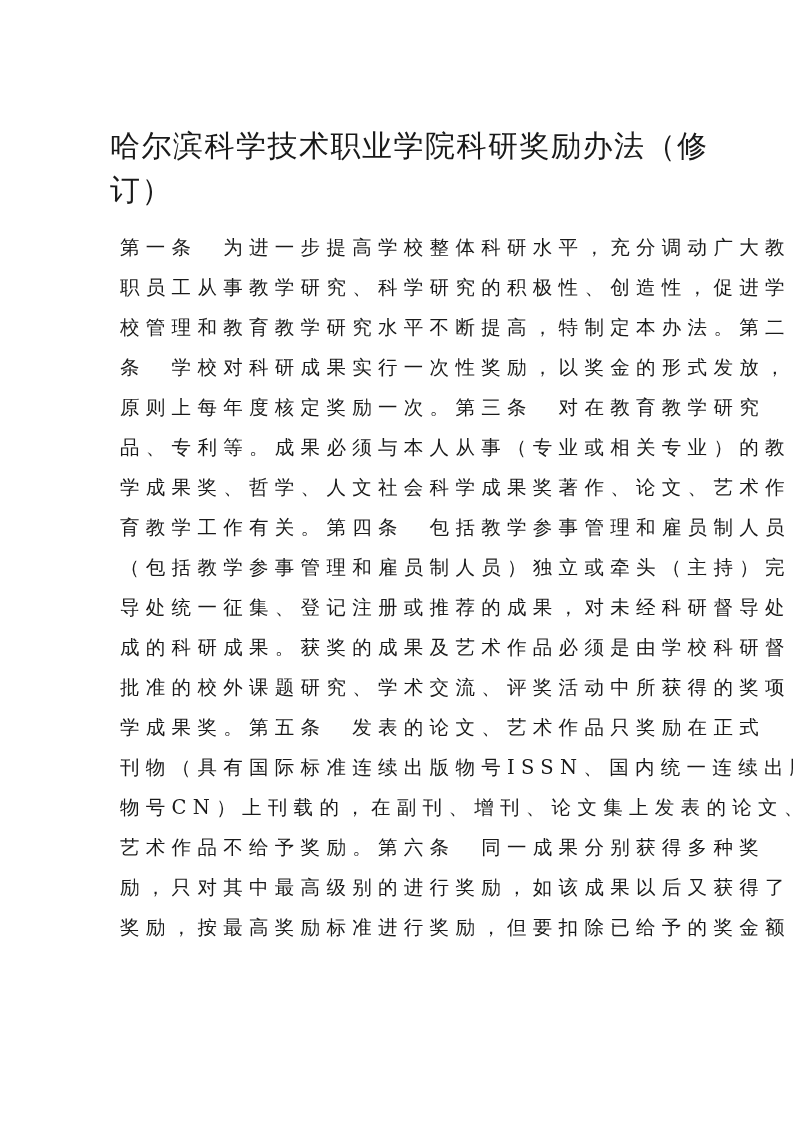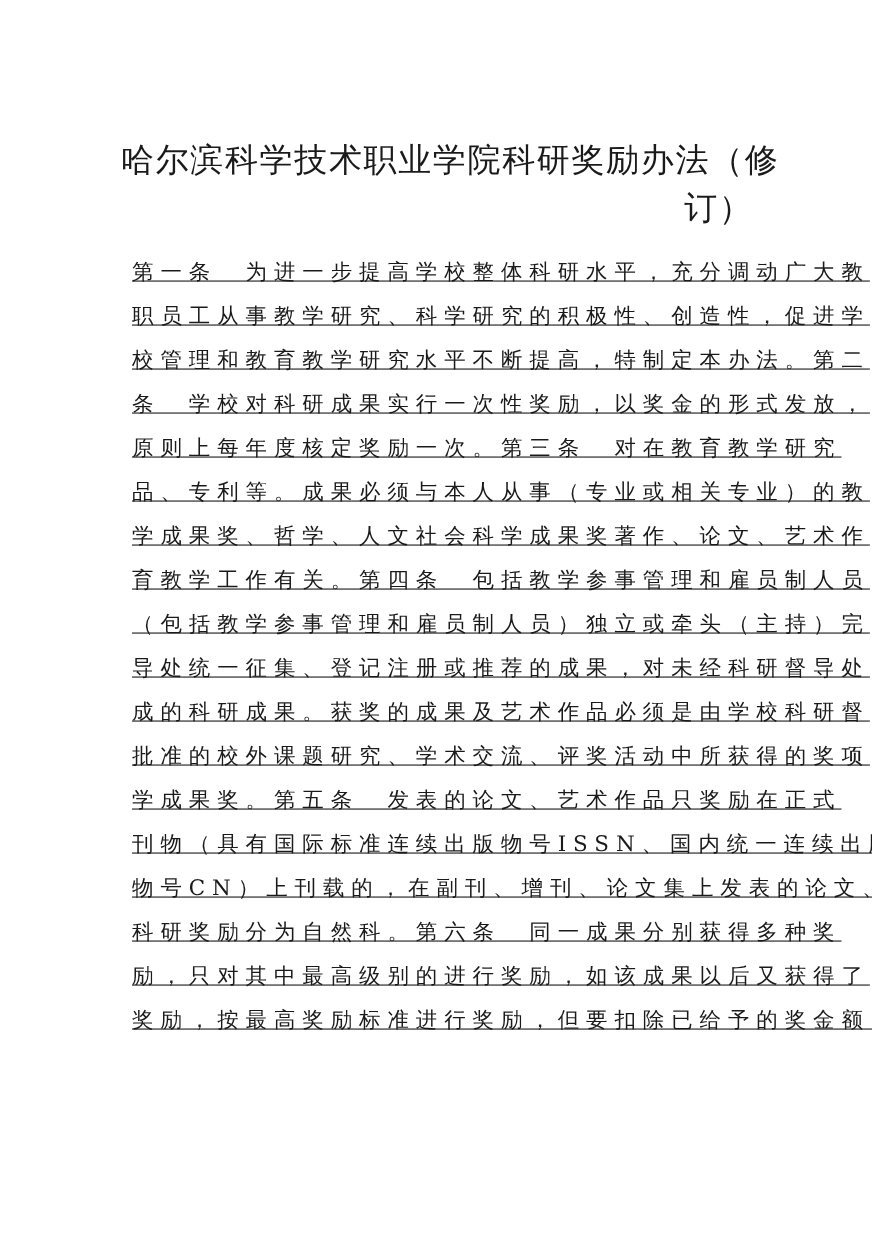--- a/index.html
+++ b/index.html
@@ -1,21 +1,21 @@
 <!DOCTYPE html>
 <html><head>
 <meta charset="utf-8">
 <style>
   html, body { margin:0; padding:0; background:#ffffff; }
   body { width:793px; height:1122px; position:relative; overflow:hidden;
          font-family:"DejaVu Serif","Liberation Serif",serif; color:#1a1a1a; }
   .title { position:absolute; left:110px; width:575px; top:124px;
-           text-align:right; font-size:30px; line-height:44px; letter-spacing:1.5px; }
+           text-align:left; font-size:30px; line-height:44px; letter-spacing:1.5px; }
   .title .line { display:block; white-space:nowrap; }
-  .body { position:absolute; left:120px; top:228px; width:560px;text-decoration:underline; }
+  .body { position:absolute; left:120px; top:228px; width:560px; }
   .body .line { display:block; white-space:nowrap; font-size:19.5px; height:40px; line-height:40px;
                 letter-spacing:6.3px; }
 </style>
 </head>
 <body>
 
 <div class="title">
   <span class="line">哈尔滨科学技术职业学院科研奖励办法（修</span>
   <span class="line">订）</span>
 </div>
@@ -29,16 +29,16 @@
   <span class="line">品、专利等。成果必须与本人从事（专业或相关专业）的教</span>
   <span class="line">学成果奖、哲学、人文社会科学成果奖著作、论文、艺术作</span>
   <span class="line">育教学工作有关。第四条　包括教学参事管理和雇员制人员</span>
   <span class="line">（包括教学参事管理和雇员制人员）独立或牵头（主持）完</span>
   <span class="line">导处统一征集、登记注册或推荐的成果，对未经科研督导处</span>
   <span class="line">成的科研成果。获奖的成果及艺术作品必须是由学校科研督</span>
   <span class="line">批准的校外课题研究、学术交流、评奖活动中所获得的奖项</span>
   <span class="line">学成果奖。第五条　发表的论文、艺术作品只奖励在正式</span>
   <span class="line">刊物（具有国际标准连续出版物号ISSN、国内统一连续出版</span>
   <span class="line">物号CN）上刊载的，在副刊、增刊、论文集上发表的论文、</span>
-  <span class="line">科研奖励分为自然科。第六条　同一成果分别获得多种奖</span>
+  <span class="line">艺术作品不给予奖励。第六条　同一成果分别获得多种奖</span>
   <span class="line">励，只对其中最高级别的进行奖励，如该成果以后又获得了</span>
   <span class="line">奖励，按最高奖励标准进行奖励，但要扣除已给予的奖金额，</span>
 </div>
 
 </body></html>

